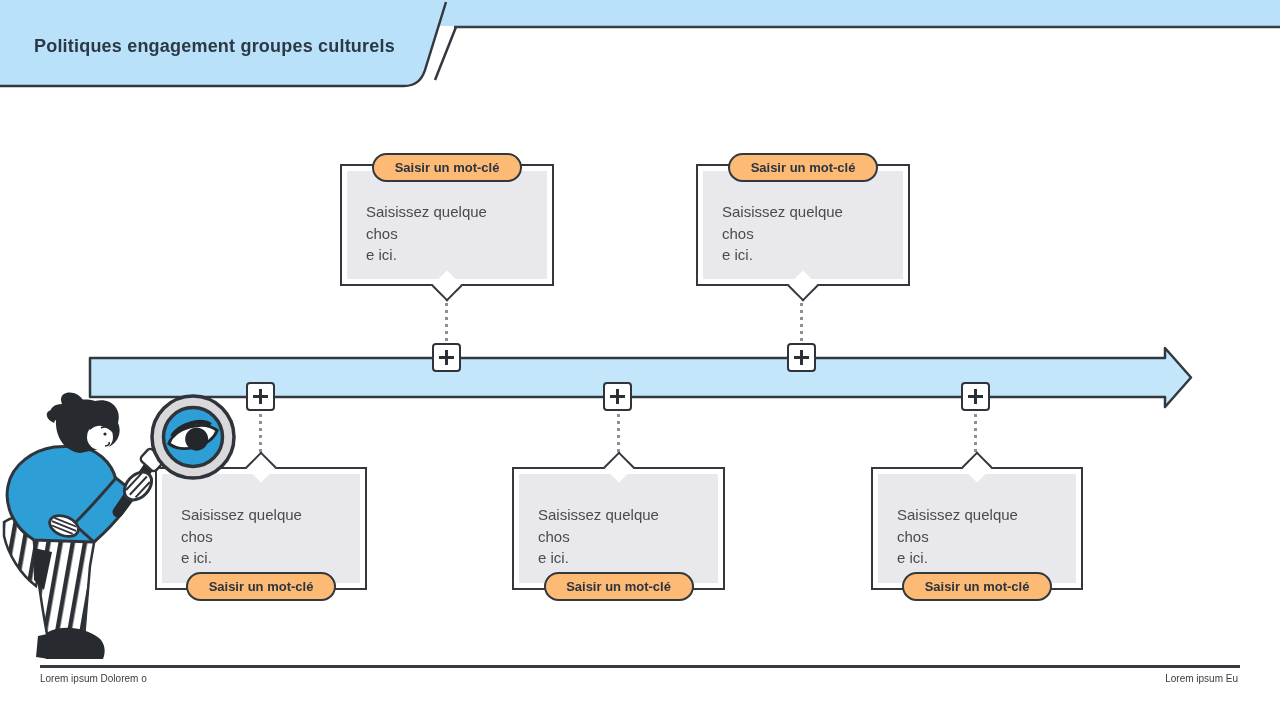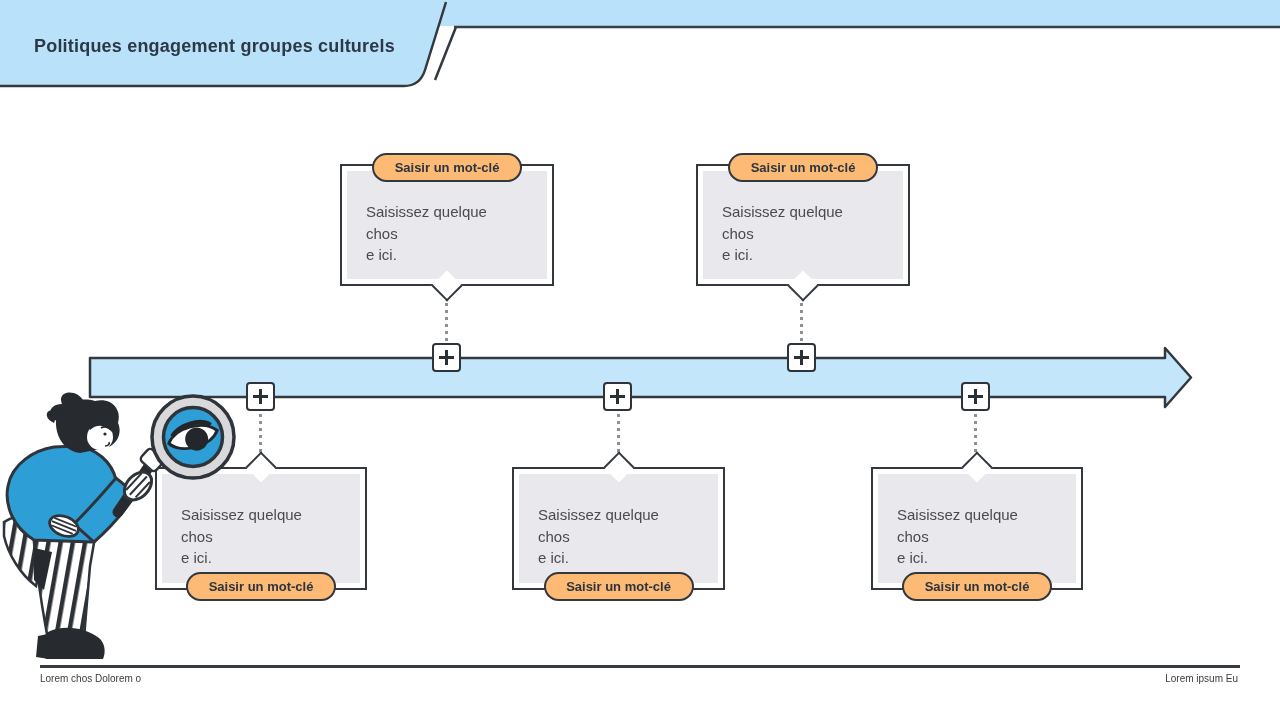--- a/index.html
+++ b/index.html
@@ -190,16 +190,16 @@
     <circle cx="193" cy="47" r="41" fill="#d9d9dc" stroke="#2f343a" stroke-width="3.5"></circle>
     <circle cx="193" cy="47" r="29.5" fill="#2e9fd6" stroke="#2f343a" stroke-width="3.5"></circle>
     <g transform="rotate(-15 193 47)">
       <path d="M168,47 C178,33 208,33 218,47 C208,61 178,61 168,47 Z" fill="#fdfdfd" stroke="#23272b" stroke-width="3"></path>
       <circle cx="196" cy="50" r="11.5" fill="#23272b"></circle>
       <path d="M173,41 C184,31 205,31 213,40" stroke="#23272b" stroke-width="4.5" fill="none"></path>
     </g>
   </svg>
 
   <div class="footer-line"></div>
-  <div class="footer-text left">Lorem chos Dolorem o</div>
+  <div class="footer-text left">Lorem ipsum Dolorem o</div>
   <div class="footer-text right">Lorem ipsum Eu</div>
 
 </div>
 
 </body></html>

